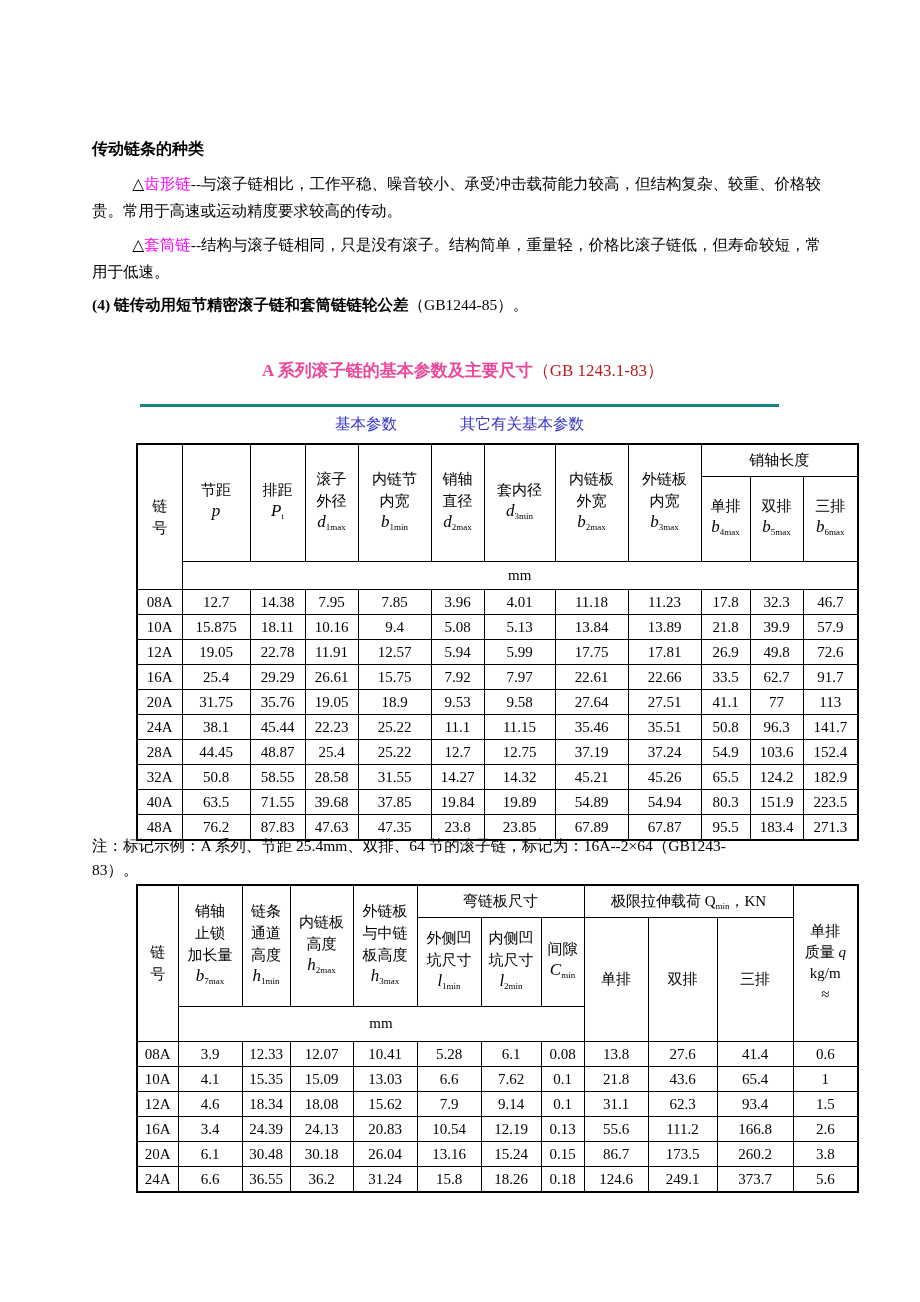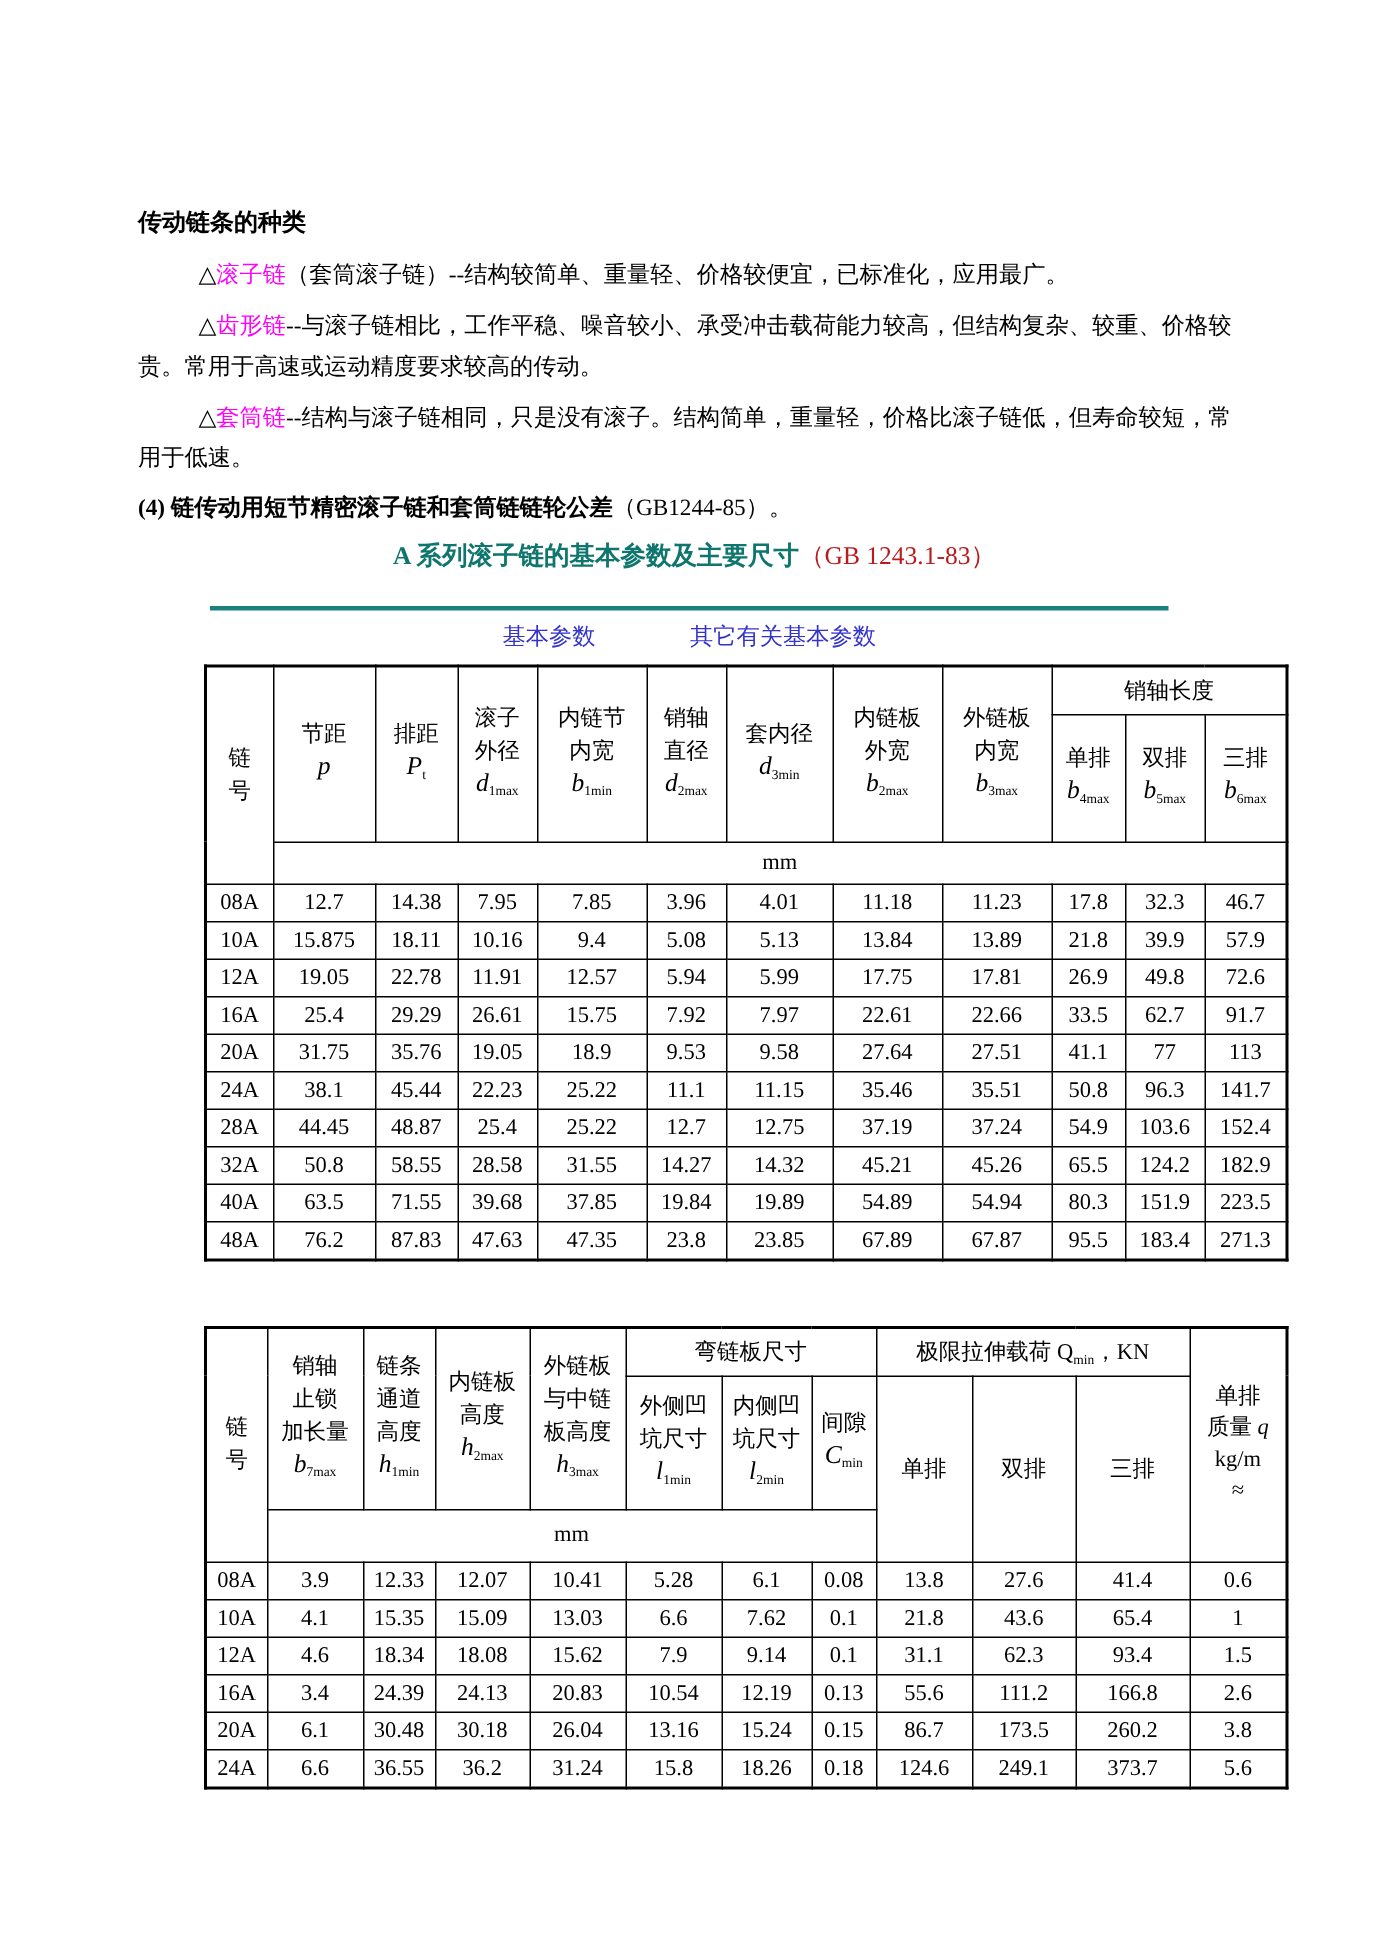--- a/index.html
+++ b/index.html
@@ -14,21 +14,21 @@
   
   .intro { position:absolute; left:92px; top:136px; width:742px; }
   .doc-heading { font-size:16px; font-weight:bold; line-height:26px; margin-bottom:8px; }
   .chain-item { font-size:15.5px; line-height:27px; text-indent:2.6em; margin-bottom:7px; }
   .term { color:#ff00ff; }
   .item4 { font-size:15.5px; line-height:26px; margin-top:3px; }
   .item4 .bold { font-weight:bold; }
 
   
   .sec-title { position:absolute; top:358px; left:92px; width:742px; text-align:center; font-size:17px; line-height:26px; }
-  .sec-title .red { color:#0f766e; font-weight:bold; }
+  .sec-title .red { color:#ec4899; font-weight:bold; }
   .sec-title .ref { color:#b91c1c; font-weight:normal; }
 
   .rule { position:absolute; top:404px; left:140px; width:639px; height:3px; background:#1a8080; }
 
   .links { position:absolute; top:414px; left:0; width:748px; height:24px; font-size:15.5px; }
   .links a { position:absolute; color:#3333cc; text-decoration:none; cursor:pointer; }
   .link1 { left:335px; }
   .link2 { left:460px;text-align:right; }
 
   
@@ -53,21 +53,20 @@
   .note { position:absolute; top:834px; left:92px; width:748px; font-size:15.5px; line-height:24px; }
 </style>
 </head>
 <body>
 
 <div class="page">
 
   <div class="intro">
     <div class="doc-heading">传动链条的种类</div>
 
-    <p class="chain-item"><span>△</span><span class="term">滚子链</span><span>（套筒滚子链）--结构较简单、重量轻、价格较便宜，已标准化，应用最广。</span></p>
 
     <p class="chain-item"><span>△</span><span class="term">齿形链</span><span>--与滚子链相比，工作平稳、噪音较小、承受冲击载荷能力较高，但结构复杂、较重、价格较贵。常用于高速或运动精度要求较高的传动。</span></p>
 
     <p class="chain-item"><span>△</span><span class="term">套筒链</span><span>--结构与滚子链相同，只是没有滚子。结构简单，重量轻，价格比滚子链低，但寿命较短，常用于低速。</span></p>
 
     <p class="item4"><span class="bold">(4) 链传动用短节精密滚子链和套筒链链轮公差</span><span>（GB1244-85）。</span></p>
   </div>
 
   <div class="sec-title">
     <span class="red">A 系列滚子链的基本参数及主要尺寸</span><span class="ref">（GB 1243.1-83）</span>
@@ -297,20 +296,24 @@
             <td>67.89</td>
             <td>67.87</td>
             <td>95.5</td>
             <td>183.4</td>
             <td>271.3</td>
           </tr>
         </tbody>
     </table>
   </div>
 
+  <div class="note">
+    <span>注：标记示例：A 系列、节距 25.4mm、双排、64 节的滚子链，标记为：16A--2×64（GB1243-</span><br>
+    <span>83）。</span>
+  </div>
 
   <div class="tbl-wrap2">
     <table>
       <colgroup>
         <col style="width:41px">
           <col style="width:64px">
           <col style="width:48px">
           <col style="width:63px">
         <col style="width:64px">
           <col style="width:64px">

